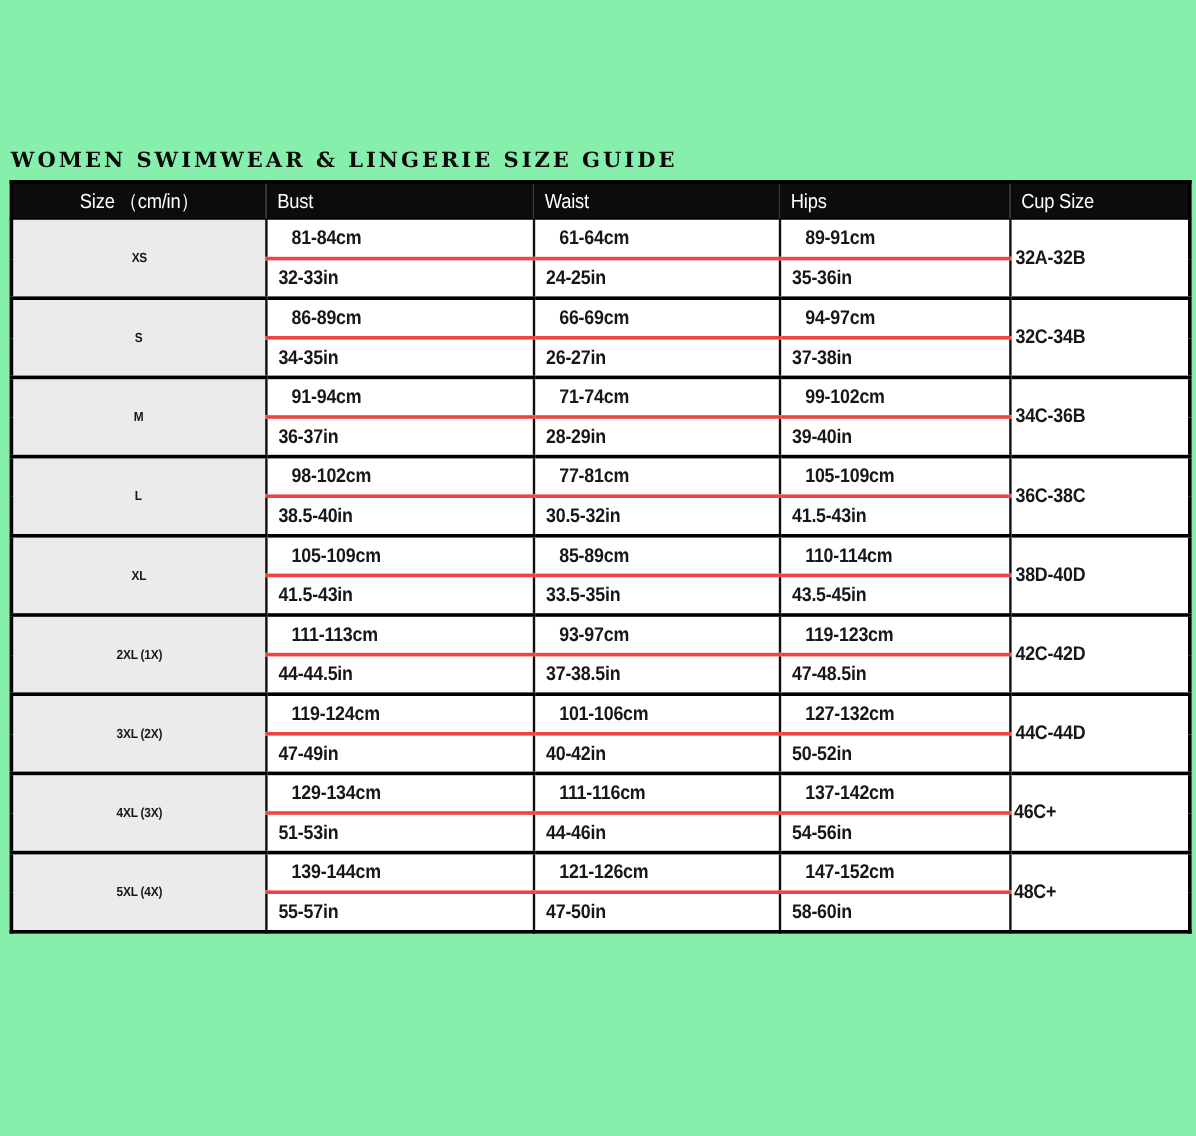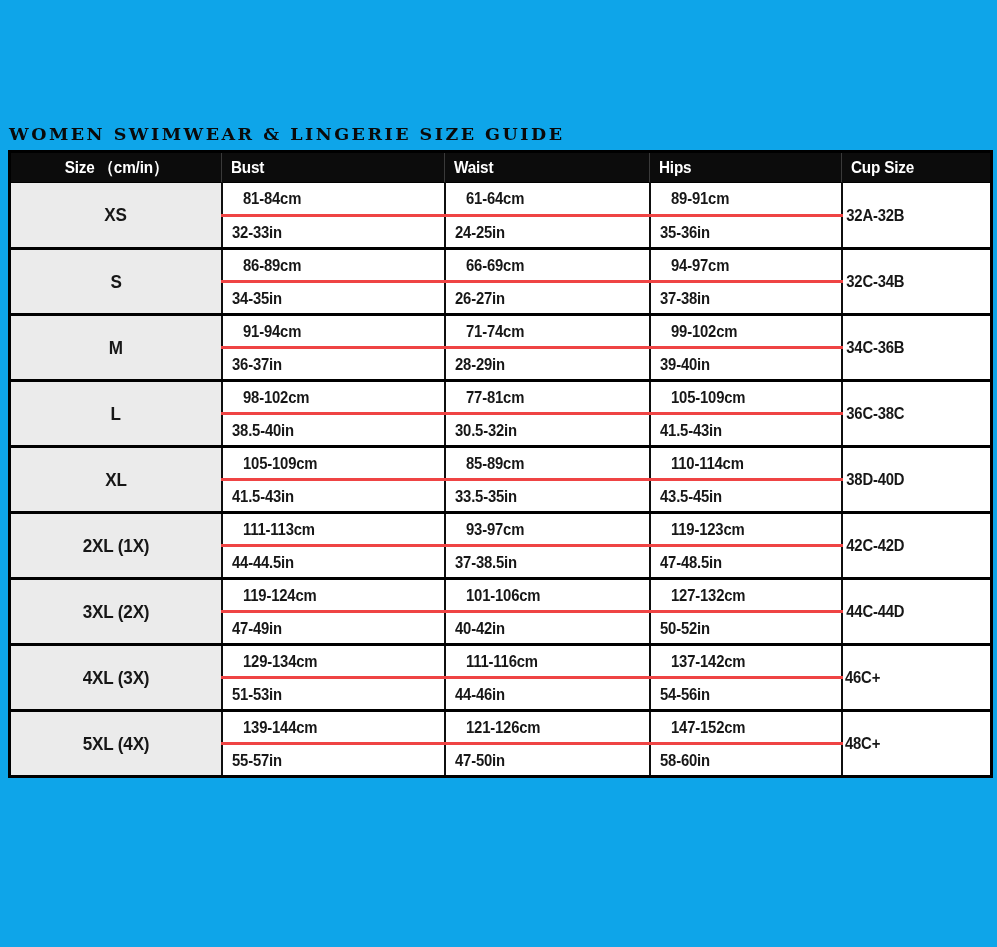--- a/index.html
+++ b/index.html
@@ -9,21 +9,21 @@
     background: #ffffff;
     width: 997px;
     height: 947px;
     font-family: "Liberation Sans", sans-serif;
     color: #111;
   }
   .page {
     position: relative;
     width: 997px;
     height: 947px;
-    background: #0ea5e9;
+    background: #86efac;
     overflow: hidden;
   }
   .title {
     position: absolute;
     top: 124px;
     left: 9px;
     font-family: "DejaVu Serif", "Liberation Serif", serif;
     font-weight: 700;
     font-size: 17.5px;
     letter-spacing: 2.5px;
@@ -44,21 +44,21 @@
   col.c2 { width: 223px; }
   col.c3 { width: 205px; }
   col.c4 { width: 192px; }
   col.c5 { width: 150px; }
 
   thead th {
     background: #0c0c0c;
     color: #ffffff;
     height: 31px;
     font-size: 17px;
-    font-weight: 700;
+    font-weight: 400;
     text-align: left;
     padding: 0 0 0 9px;
     border-left: 1px solid #3a3a3a;
     border-bottom: 1px solid #000;
     vertical-align: middle;
     white-space: nowrap;
     margin-top: 31px;
   }
   thead th.th-size {
     text-align: center;
@@ -77,21 +77,21 @@
     white-space: nowrap;
   }
   
   td.c-val, td.c-cup { border-left: 2px solid #0f0f0f; }
 
   
   td.c-size {
     background: #ebebeb;
     text-align: center;
     padding-left: 0;
-    font-size: 19px;
+    font-size: 11px;
   }
   td.c-cup {
     padding-left: 0;
   }
   
   tr.row-cm td.c-val { border-bottom: 3px solid #ef4444; padding-left: 20px; }
   
   tr.row-cm td { border-top: 3px solid #000; }
   tbody tr:first-child td { border-top: none; }
 

